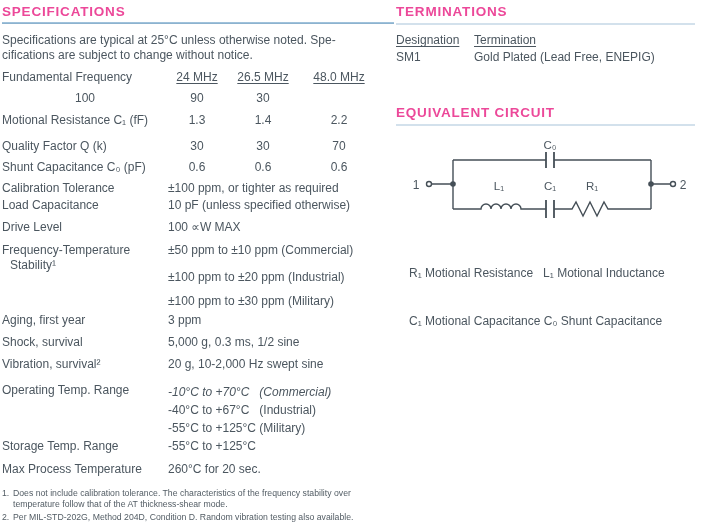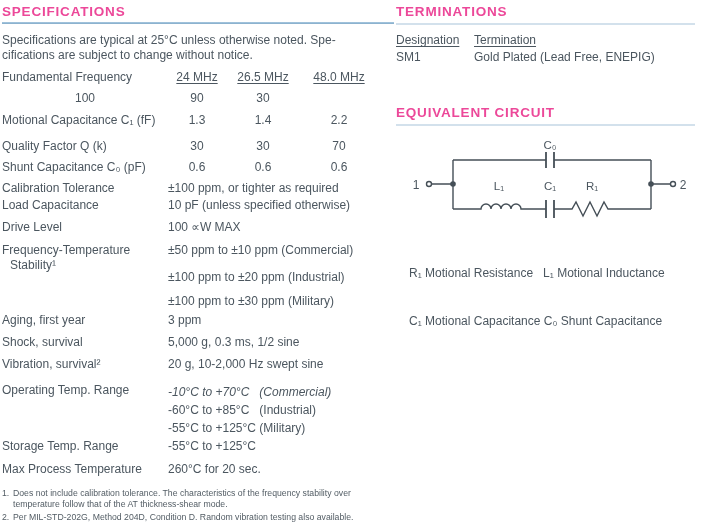--- a/index.html
+++ b/index.html
@@ -51,21 +51,21 @@
         <div class="c"><span class="u">24 MHz</span></div>
         <div class="c"><span class="u">26.5 MHz</span></div>
         <div class="c"><span class="u">48.0 MHz</span></div>
       </div>
       <div class="frow" style="margin-top:6px;">
         <div class="c">100</div>
         <div class="c">90</div>
         <div class="c">30</div>
       </div>
       <div class="frow" style="margin-top:7px;">
-        <div>Motional Capacitance C₁ (fF)</div>
+        <div>Motional Resistance C₁ (fF)</div>
         <div class="c">1.3</div>
         <div class="c">1.4</div>
         <div class="c">2.2</div>
       </div>
       <div class="frow" style="margin-top:11px;">
         <div>Quality Factor Q (k)</div>
         <div class="c">30</div>
         <div class="c">30</div>
         <div class="c">70</div>
       </div>
@@ -109,21 +109,21 @@
       <div>5,000 g, 0.3 ms, 1/2 sine</div>
     </div>
     <div class="srow" style="margin-top:7px;">
       <div>Vibration, survival²</div>
       <div>20 g, 10-2,000 Hz swept sine</div>
     </div>
     <div class="srow" style="margin-top:11px;">
       <div>Operating Temp. Range</div>
       <div>
         <div class="vline" style="line-height:18px;font-style:italic;">-10°C to +70°C   (Commercial)</div>
-        <div class="vline" style="line-height:18px;">-60°C to +85°C   (Industrial)</div>
+        <div class="vline" style="line-height:18px;">-40°C to +67°C   (Industrial)</div>
         <div class="vline" style="line-height:18px;">-55°C to +125°C (Military)</div>
       </div>
     </div>
     <div class="srow" style="margin-top:2px;">
       <div>Storage Temp. Range</div>
       <div>-55°C to +125°C</div>
     </div>
     <div class="srow" style="margin-top:8px;">
       <div>Max Process Temperature</div>
       <div>260°C for 20 sec.</div>

